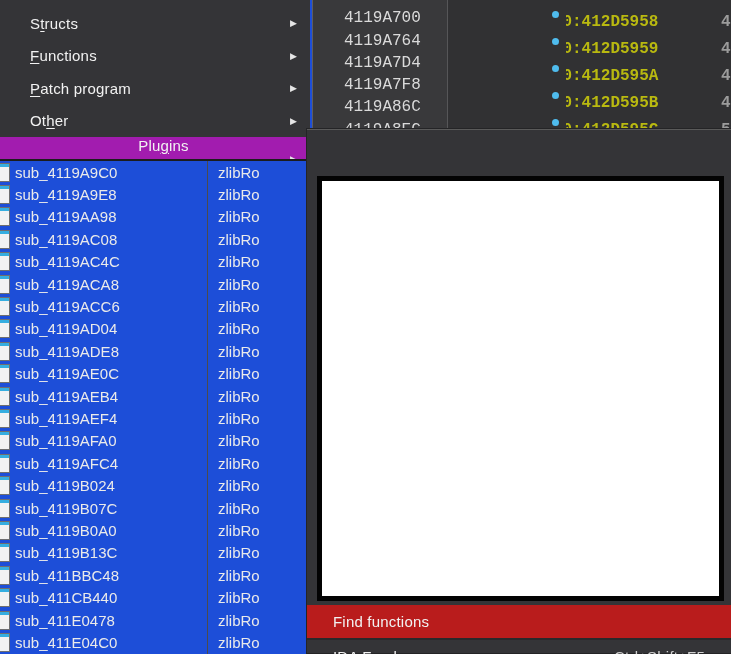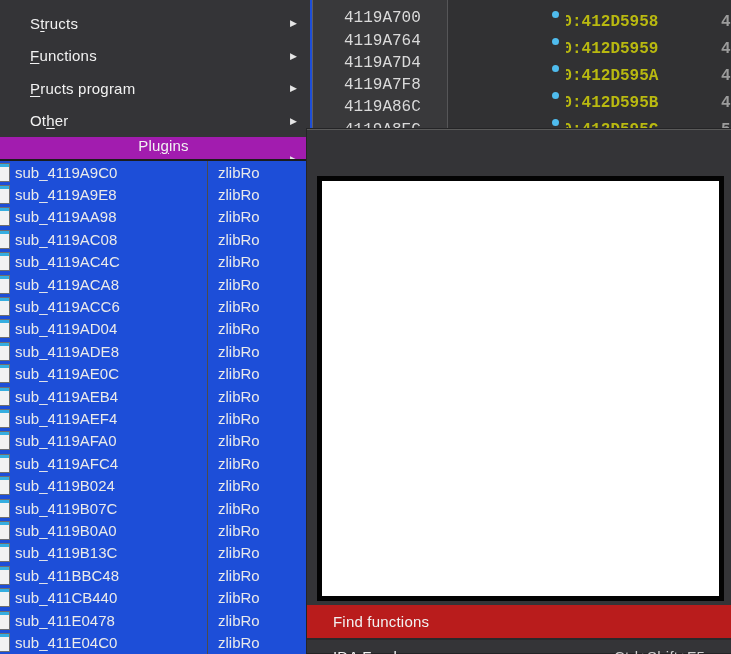--- a/index.html
+++ b/index.html
@@ -263,21 +263,21 @@
 <div class="menu">
   <div class="menu-item">
     <span><span>S</span><span class="key">t</span><span>ructs</span></span>
     <span class="arrow">▶</span>
   </div>
   <div class="menu-item">
     <span><span></span><span class="key">F</span><span>unctions</span></span>
     <span class="arrow">▶</span>
   </div>
   <div class="menu-item">
-    <span><span></span><span class="key">P</span><span>ructs program</span></span>
+    <span><span></span><span class="key">P</span><span>atch program</span></span>
     <span class="arrow">▶</span>
   </div>
   <div class="menu-item">
     <span><span>Ot</span><span class="key">h</span><span>er</span></span>
     <span class="arrow">▶</span>
   </div>
   <div class="menu-item highlighted">
     <span><span>Plu</span><span class="key">g</span><span>ins</span></span>
     <span class="arrow">▶</span>
   </div>

